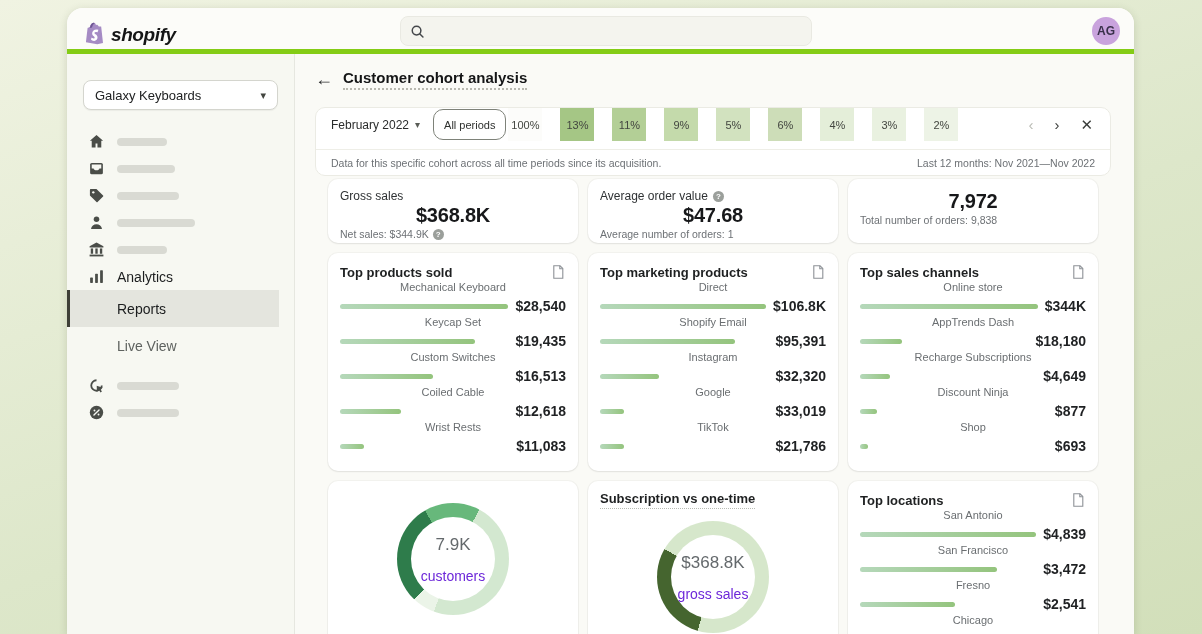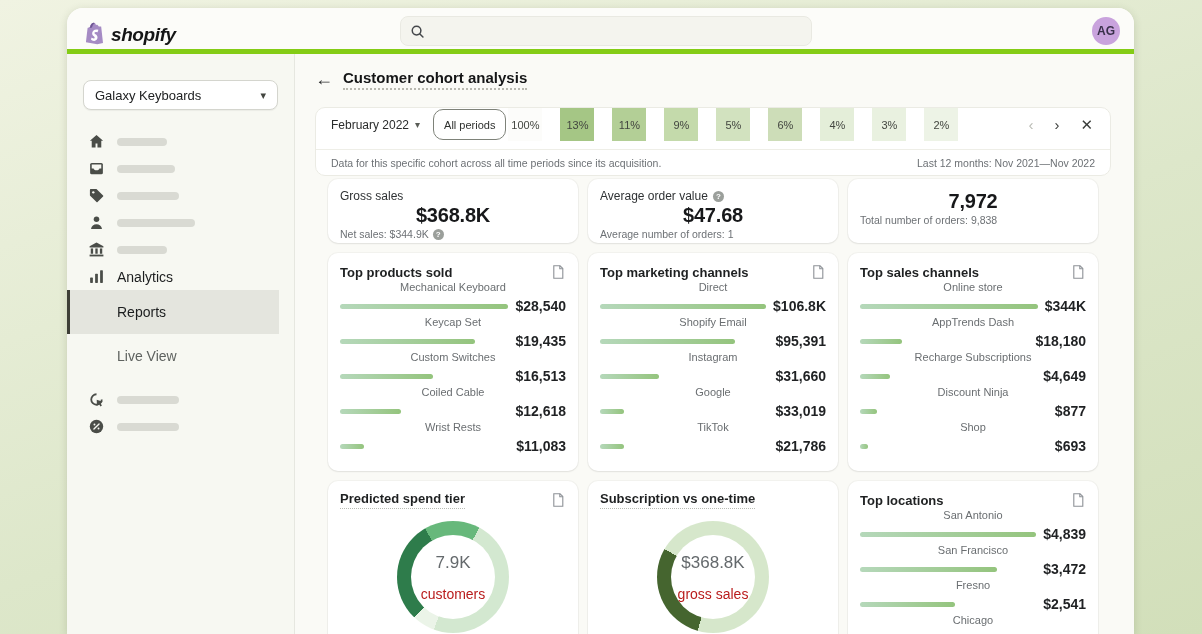--- a/index.html
+++ b/index.html
@@ -29,21 +29,21 @@
   .sidebar { width:228px; flex:0 0 228px; background:#f7f8f2; border-right:1px solid #e6e7e0; padding-top:26px; }
   .store-picker { margin:0 16px; height:30px; background:#fff; border:1px solid #d4d5ce; border-radius:8px;
     box-shadow:0 1px 1px rgba(0,0,0,.05); display:flex; align-items:center; justify-content:space-between;
     padding:0 11px; font-size:13px; color:#202223; cursor:pointer; }
   .store-picker .caret { font-size:11px; color:#42453f; }
   .menu { margin-top:18px; }
   .m-item { height:27px; display:flex; align-items:center; gap:12px; padding-left:21px; position:relative; cursor:pointer; }
   .m-item svg { width:17px; height:17px; fill:#4a4d48; flex:0 0 17px; }
   .skel { height:8px; border-radius:4px; background:#d9dad3; }
   .m-label { font-size:14px; color:#1c1e1f; font-weight:500; }
-  .sub { padding-left:50px; height:44px; display:flex; align-items:center; font-size:14px; cursor:pointer; }
+  .sub { padding-left:50px; height:37px; display:flex; align-items:center; font-size:14px; cursor:pointer; }
   .sub.active { background:#e4e5de; color:#1b1d1e; font-weight:500; margin-right:15px; position:relative; }
   .sub.active::before { content:""; position:absolute; left:0; top:0; bottom:0; width:3px; background:#3e3f37; }
   .sub.plain { color:#5e625f; }
   .gap8 { margin-top:8px; }
 
   
   .main { flex:1; background:#fafaf6; padding:13px 0 0 20px; position:relative; overflow:hidden; }
   .page-head { display:flex; align-items:center; gap:10px; height:24px; margin-bottom:16px; }
   .back { font-size:18px; color:#2c2e2f; cursor:pointer; line-height:1; }
   .page-title { font-size:15px; font-weight:700; color:#141516; border-bottom:2px dotted #b9b9b0; padding-bottom:2px; }
@@ -87,21 +87,21 @@
   .l-line { display:flex; align-items:center; }
   .bar-wrap { flex:1; margin-right:7px; }
   .bar { height:5px; border-radius:3px; background:linear-gradient(90deg,#b5d8ba 0%,#94c47d 100%); }
   .l-value { font-size:14px; font-weight:700; color:#1f2123; white-space:nowrap; }
 
   .donut-box { display:flex; justify-content:center; margin-top:12px; }
   .donut { width:112px; height:112px; border-radius:50%; position:relative; }
   .donut-hole { position:absolute; left:14px; top:14px; width:84px; height:84px; border-radius:50%;
     background:#fff; display:flex; flex-direction:column; align-items:center; justify-content:center; }
   .d-val { font-size:17px; color:#64696c; font-weight:500; }
-  .d-lab { font-size:14px; color:#b91c1c; margin-top:13px; }
+  .d-lab { font-size:14px; color:#6d28d9; margin-top:13px; }
 </style>
 </head>
 <body>
 
 <div class="window">
 
   <div class="topbar">
     <div class="logo">
       <svg width="24" height="27" viewBox="0 0 26 30">
         <path fill="#a58bc4" d="M21 6.5c0-.2-.2-.3-.3-.3l-2.3-.2-1.7-1.7c-.2-.2-.5-.1-.6-.1l-.9.3C14.7 3 13.9 2 12.6 2 10 2 8.8 5.2 8.4 6.8l-1.9.6c-.6.2-.6.2-.7.8L4 23.5l12.7 2.4L23 24.4Z"></path>
@@ -306,21 +306,21 @@
                   <div class="bar-wrap">
                     <div class="bar" style="width: 14%;"></div>
                   </div>
                   <div class="l-value">$11,083</div>
                 </div>
               </div>
             </div>
           </div>
           <div class="card list-card">
             <div class="card-head">
-              <span class="card-title">Top marketing channels</span>
+              <span class="card-title">Top marketing products</span>
               <span class="report-btn">
                 <svg width="16" height="16" viewBox="0 0 16 16" fill="none" stroke="#8d9196" stroke-width="1.1">
                   <path d="M3.8 1.8h6.2l2.8 2.6v9.8H3.8Z"></path>
                   <path d="M9.8 1.8v2.9h3"></path>
                 </svg>
               </span>
             </div>
             <div class="rows">
               <div class="l-row">
                 <div class="l-label">Direct</div>
@@ -339,21 +339,21 @@
                   </div>
                   <div class="l-value">$95,391</div>
                 </div>
               </div>
               <div class="l-row">
                 <div class="l-label">Instagram</div>
                 <div class="l-line">
                   <div class="bar-wrap">
                     <div class="bar" style="width: 35%;"></div>
                   </div>
-                  <div class="l-value">$31,660</div>
+                  <div class="l-value">$32,320</div>
                 </div>
               </div>
               <div class="l-row">
                 <div class="l-label">Google</div>
                 <div class="l-line">
                   <div class="bar-wrap">
                     <div class="bar" style="width: 14%;"></div>
                   </div>
                   <div class="l-value">$33,019</div>
                 </div>
@@ -424,29 +424,20 @@
                   </div>
                   <div class="l-value">$693</div>
                 </div>
               </div>
             </div>
           </div>
         </div>
 
       <div class="row3 mt10">
         <div class="card donut-card">
-          <div class="card-head">
-            <span class="card-title dotted">Predicted spend tier</span>
-            <span class="report-btn">
-              <svg width="16" height="16" viewBox="0 0 16 16" fill="none" stroke="#8d9196" stroke-width="1.1">
-                  <path d="M3.8 1.8h6.2l2.8 2.6v9.8H3.8Z"></path>
-                  <path d="M9.8 1.8v2.9h3"></path>
-                </svg>
-            </span>
-          </div>
           <div class="donut-box">
             <div class="donut" style="background: conic-gradient(rgb(103, 184, 123) 0deg, rgb(103, 184, 123) 28deg, rgb(211, 232, 208) 28deg, rgb(211, 232, 208) 200deg, rgb(235, 244, 232) 200deg, rgb(235, 244, 232) 224deg, rgb(46, 124, 75) 224deg, rgb(46, 124, 75) 330deg, rgb(103, 184, 123) 330deg, rgb(103, 184, 123) 360deg);">
               <div class="donut-hole">
                 <span class="d-val">7.9K</span>
                 <span class="d-lab">customers</span>
               </div>
             </div>
           </div>
         </div>
 

